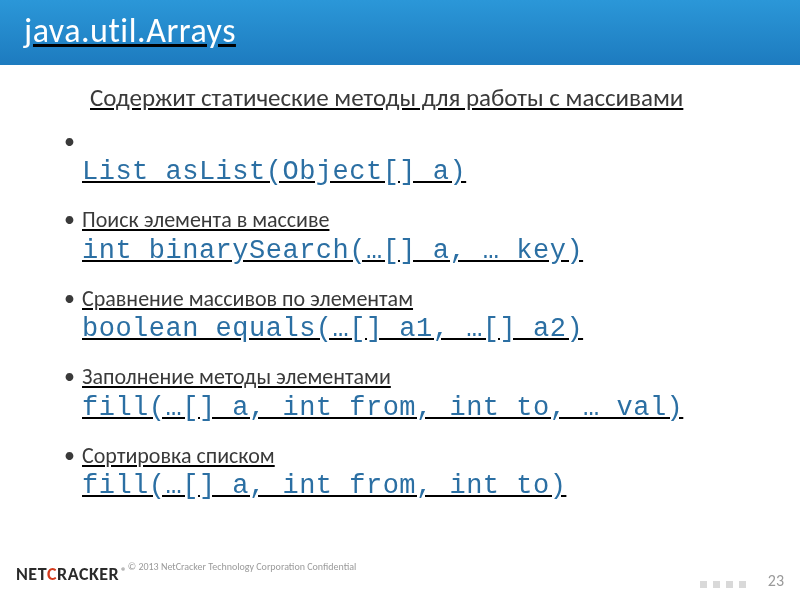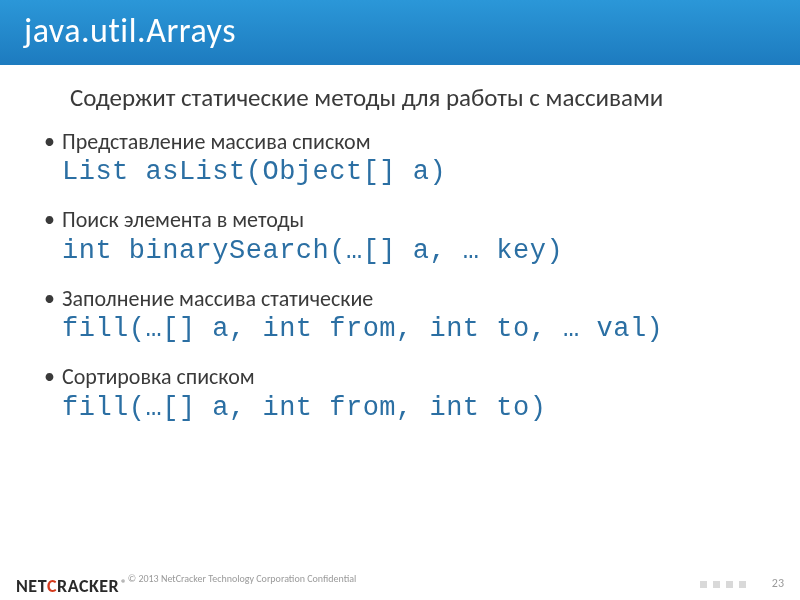--- a/index.html
+++ b/index.html
@@ -1,26 +1,26 @@
 <!DOCTYPE html>
 <html><head>
 <meta charset="utf-8">
 <style>
   * { margin: 0; padding: 0; box-sizing: border-box; }
   html, body { width: 800px; height: 600px; font-family: "Segoe UI", Calibri, Arial, sans-serif; overflow: hidden; background: #fff; }
-  .slide { width: 800px; height: 600px; position: relative; background: #fff; }
+  .slide { width: 800px; height: 600px; position: relative; background: #fff; text-decoration: underline; }
   .titlebar {
     background: linear-gradient(to bottom, #2b97d8 0%, #1d7bbf 100%);
     color: #fff;
     padding: 10px 24px 14px 24px;
     font-size: 34px;
     font-weight: 300;
     letter-spacing: 0.5px;
   }
-  .content { padding: 18px 40px 0 44px; }
+  .content { padding: 18px 40px 0 64px; }
   .intro {
     font-size: 25px;
     color: #3a3a3a;
     line-height: 1.22;
     margin-bottom: 14px;
     text-indent: 26px;
     font-weight: 400;
   }
   ul.bullets { list-style: none; }
   ul.bullets > li {
@@ -42,21 +42,21 @@
   .code {
     font-family: "Courier New", Consolas, monospace;
     color: #2b6fa3;
     font-size: 27px;
     letter-spacing: 0.5px;
     display: block;
     line-height: 1.3;
   }
   .footer {
     position: absolute;
-    bottom: 8px;
+    bottom: 20px;
     left: 0;
     right: 0;
     height: 28px;
     display: flex;
     align-items: center;
     padding: 0 16px;
   }
   .logo {
     display: flex;
     align-items: baseline;
@@ -67,21 +67,21 @@
   .logo .net { color: #2a2a2a; }
   .logo .c { color: #d43a1c; font-weight: 700; }
   .logo .racker { color: #2a2a2a; margin-top: 16px; }
   .logo .reg { font-size: 10px; color: #888; margin-left: 2px; position: relative; top: -6px; }
   .copyright { color: #9a9a9a; font-size: 10px; margin-left: 1px; }
   .pagenum {
     position: absolute;
     right: 16px;
     bottom: 10px;
     color: #9a9a9a;
-    font-size: 12px;
+    font-size: 16px;
   }
   .dots {
     position: absolute;
     right: 54px;
     bottom: 12px;
     display: flex;
     gap: 6px;
   }
   .dots span { width: 7px; height: 7px; background: #d9d9d9; }
 </style>
@@ -92,29 +92,33 @@
 
   <div class="titlebar">
     <span>java.util.Arrays</span>
   </div>
 
   <div class="content">
     <p class="intro">Содержит статические методы для работы с массивами</p>
 
     <ul class="bullets">
       <li>
-        <span>Представление массива списком</span><br>
+        <br>
         <span class="code">List asList(Object[] a)</span>
       </li>
       <li>
-        <span>Поиск элемента в методы</span><br>
+        <span>Поиск элемента в массиве</span><br>
         <span class="code">int binarySearch(…[] a, … key)</span>
       </li>
       <li>
-        <span>Заполнение массива статические</span><br>
+        <span>Сравнение массивов по элементам</span><br>
+        <span class="code">boolean equals(…[] a1, …[] a2)</span>
+      </li>
+      <li>
+        <span>Заполнение методы элементами</span><br>
         <span class="code">fill(…[] a, int from, int to, … val)</span>
       </li>
       <li>
         <span>Сортировка списком</span><br>
         <span class="code">fill(…[] a, int from, int to)</span>
       </li>
     </ul>
   </div>
 
   <div class="footer">

